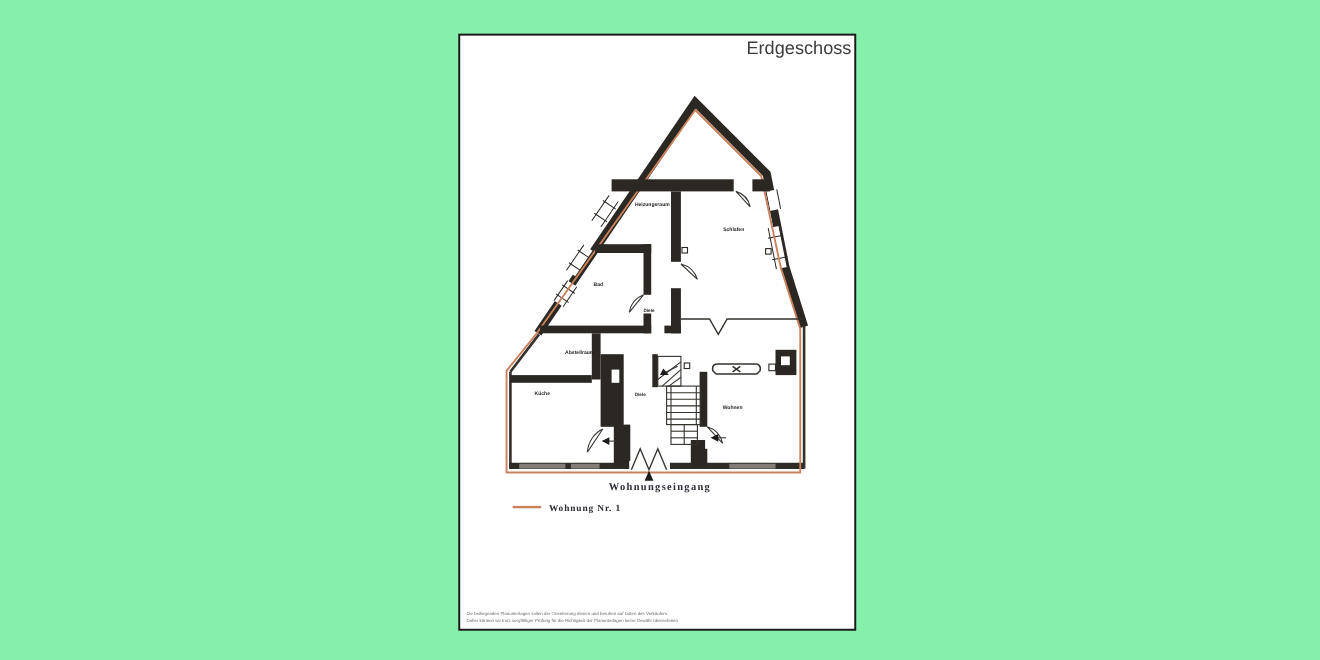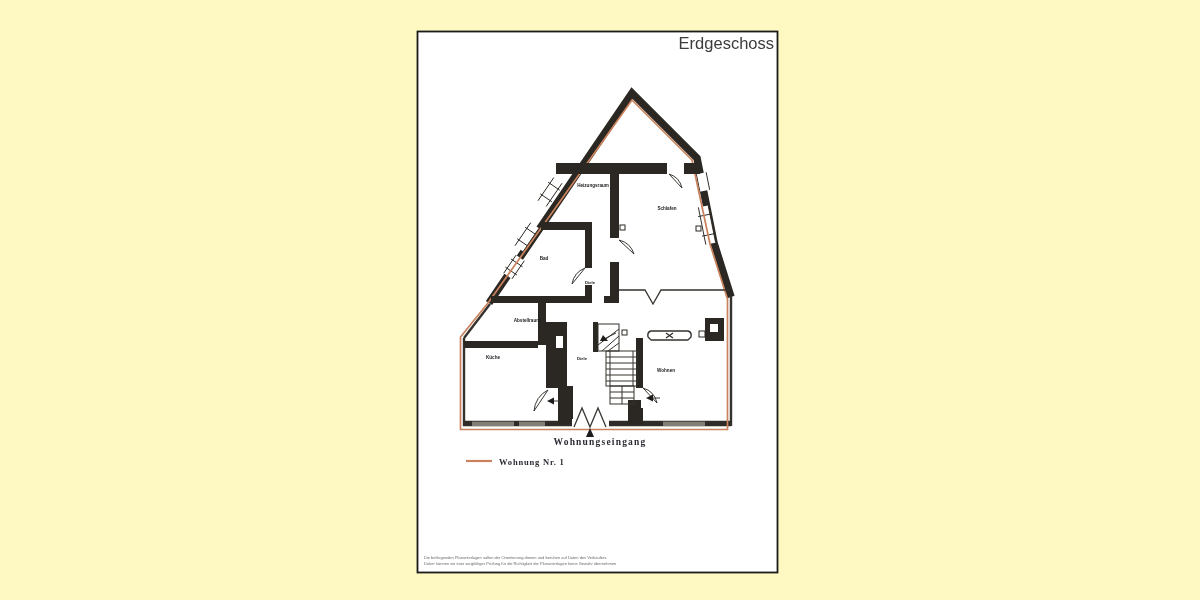--- a/index.html
+++ b/index.html
@@ -1,16 +1,16 @@
 <!DOCTYPE html>
 <html><head>
 <meta charset="utf-8">
 <style>
   html,body{margin:0;padding:0;background:#ffffff;}
-  .canvas{position:relative;width:1200px;height:600px;background:#fef9c3;overflow:hidden;
+  .canvas{position:relative;width:1200px;height:600px;background:#86efac;overflow:hidden;
           font-family:"Liberation Sans",sans-serif;}
   svg text{user-select:none;}
   .room-label{font-family:"Liberation Sans",sans-serif;font-weight:bold;fill:#1e1c1a;}
   .serif-label{font-family:"Liberation Serif","DejaVu Serif",serif;font-weight:bold;fill:#2e2a33;}
   .fineprint{font-family:"Liberation Sans",sans-serif;fill:#6a6a66;}
   .wall{fill:#2b2823;}
   .thinline{stroke:#35322d;fill:none;}
   .doorline{stroke:#3a3833;fill:none;}
 </style>
 </head>

